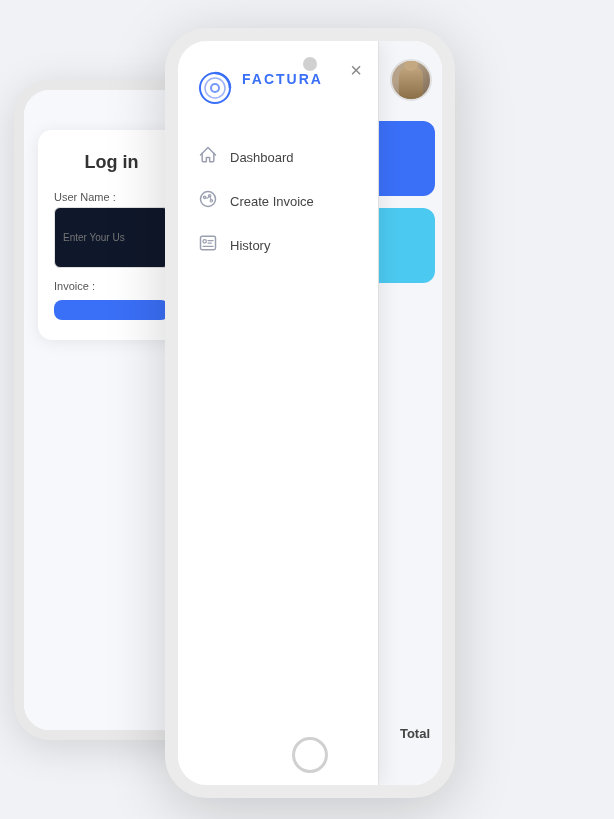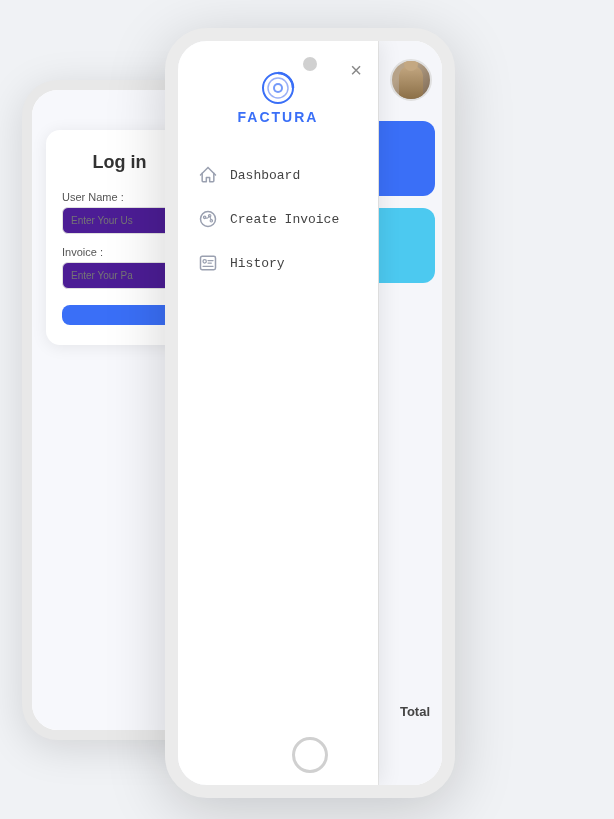--- a/index.html
+++ b/index.html
@@ -18,21 +18,21 @@
 
     .scene {
       position: relative;
       width: 614px;
       height: 819px;
     }
 
     
     .phone-back {
       position: absolute;
-      left: 22px;
+      left: 14px;
       top: 80px;
       width: 195px;
       height: 660px;
       background: #ffffff;
       border-radius: 36px;
       box-shadow: 0 8px 40px rgba(0,0,0,0.13);
       border: 10px solid #e8e8e8;
       overflow: hidden;
       z-index: 1;
     }
@@ -67,24 +67,24 @@
       font-size: 11px;
       color: #555;
       margin-bottom: 4px;
       font-weight: 500;
     }
 
     .login-input {
       width: 100%;
       border: 1px solid #e0e0e0;
       border-radius: 6px;
-      padding: 7px 8px;
+      padding: 24px 8px;
       font-size: 10px;
       color: #bbb;
-      background: #4c1d95;
+      background: #0f172a;
       margin-bottom: 12px;
       outline: none;
     }
 
     .login-btn {
       width: 100%;
       background: #3a6ff7;
       border: none;
       border-radius: 8px;
       color: #fff;
@@ -173,21 +173,21 @@
 
     .stat-card-cyan {
       background: #4cc9f0;
       border-radius: 12px;
       width: 75px;
       height: 75px;
     }
 
     .total-label {
       position: absolute;
-      bottom: 66px;
+      bottom: 44px;
       right: 12px;
       font-size: 13px;
       font-weight: 600;
       color: #444;
     }
 
     
     .avatar {
       position: absolute;
       top: 18px;
@@ -241,52 +241,50 @@
       top: 18px;
       right: 16px;
       font-size: 20px;
       color: #888;
       cursor: pointer;
       font-weight: 300;
     }
 
     .drawer-logo {
       display: flex;
-      align-items: center;
-      gap: 4px;
+      align-items: flex-start;
+      gap: 10px;
       padding: 0 20px;
       margin-bottom: 28px;
       margin-top: 10px;
-      flex-direction: column;
     }
 
     .logo-icon {
       width: 34px;
       height: 34px;
     }
 
     .logo-text {
       font-size: 14px;
       font-weight: 700;
       color: #3a6ff7;
       letter-spacing: 2px;
     }
 
     .drawer-menu {
       list-style: none;
     }
 
     .drawer-menu-item {
       display: flex;
-      align-items: center;
+      align-items: flex-end;
       gap: 12px;
       padding: 12px 20px;
       cursor: pointer;
       color: #555;
-      font-family: Liberation Mono, monospace;
     }
 
     .menu-icon {
       width: 20px;
       height: 20px;
       color: #9aa0b0;
       flex-shrink: 0;
     }
 
     .menu-label {
@@ -313,21 +311,20 @@
 
   <div class="phone-back">
     <div class="phone-back-inner">
       <div class="login-card">
         <div class="login-title">Log in</div>
 
         <div class="login-label">User Name :</div>
         <input class="login-input" type="text" readonly="" placeholder="Enter Your Us" style="">
 
         <div class="login-label">Invoice :</div>
-        <input class="login-input" type="password" readonly="" placeholder="Enter Your Pa" style="">
 
         <button class="login-btn">
           <span></span>
         </button>
       </div>
     </div>
   </div>
 
   <div class="phone-front">
 

